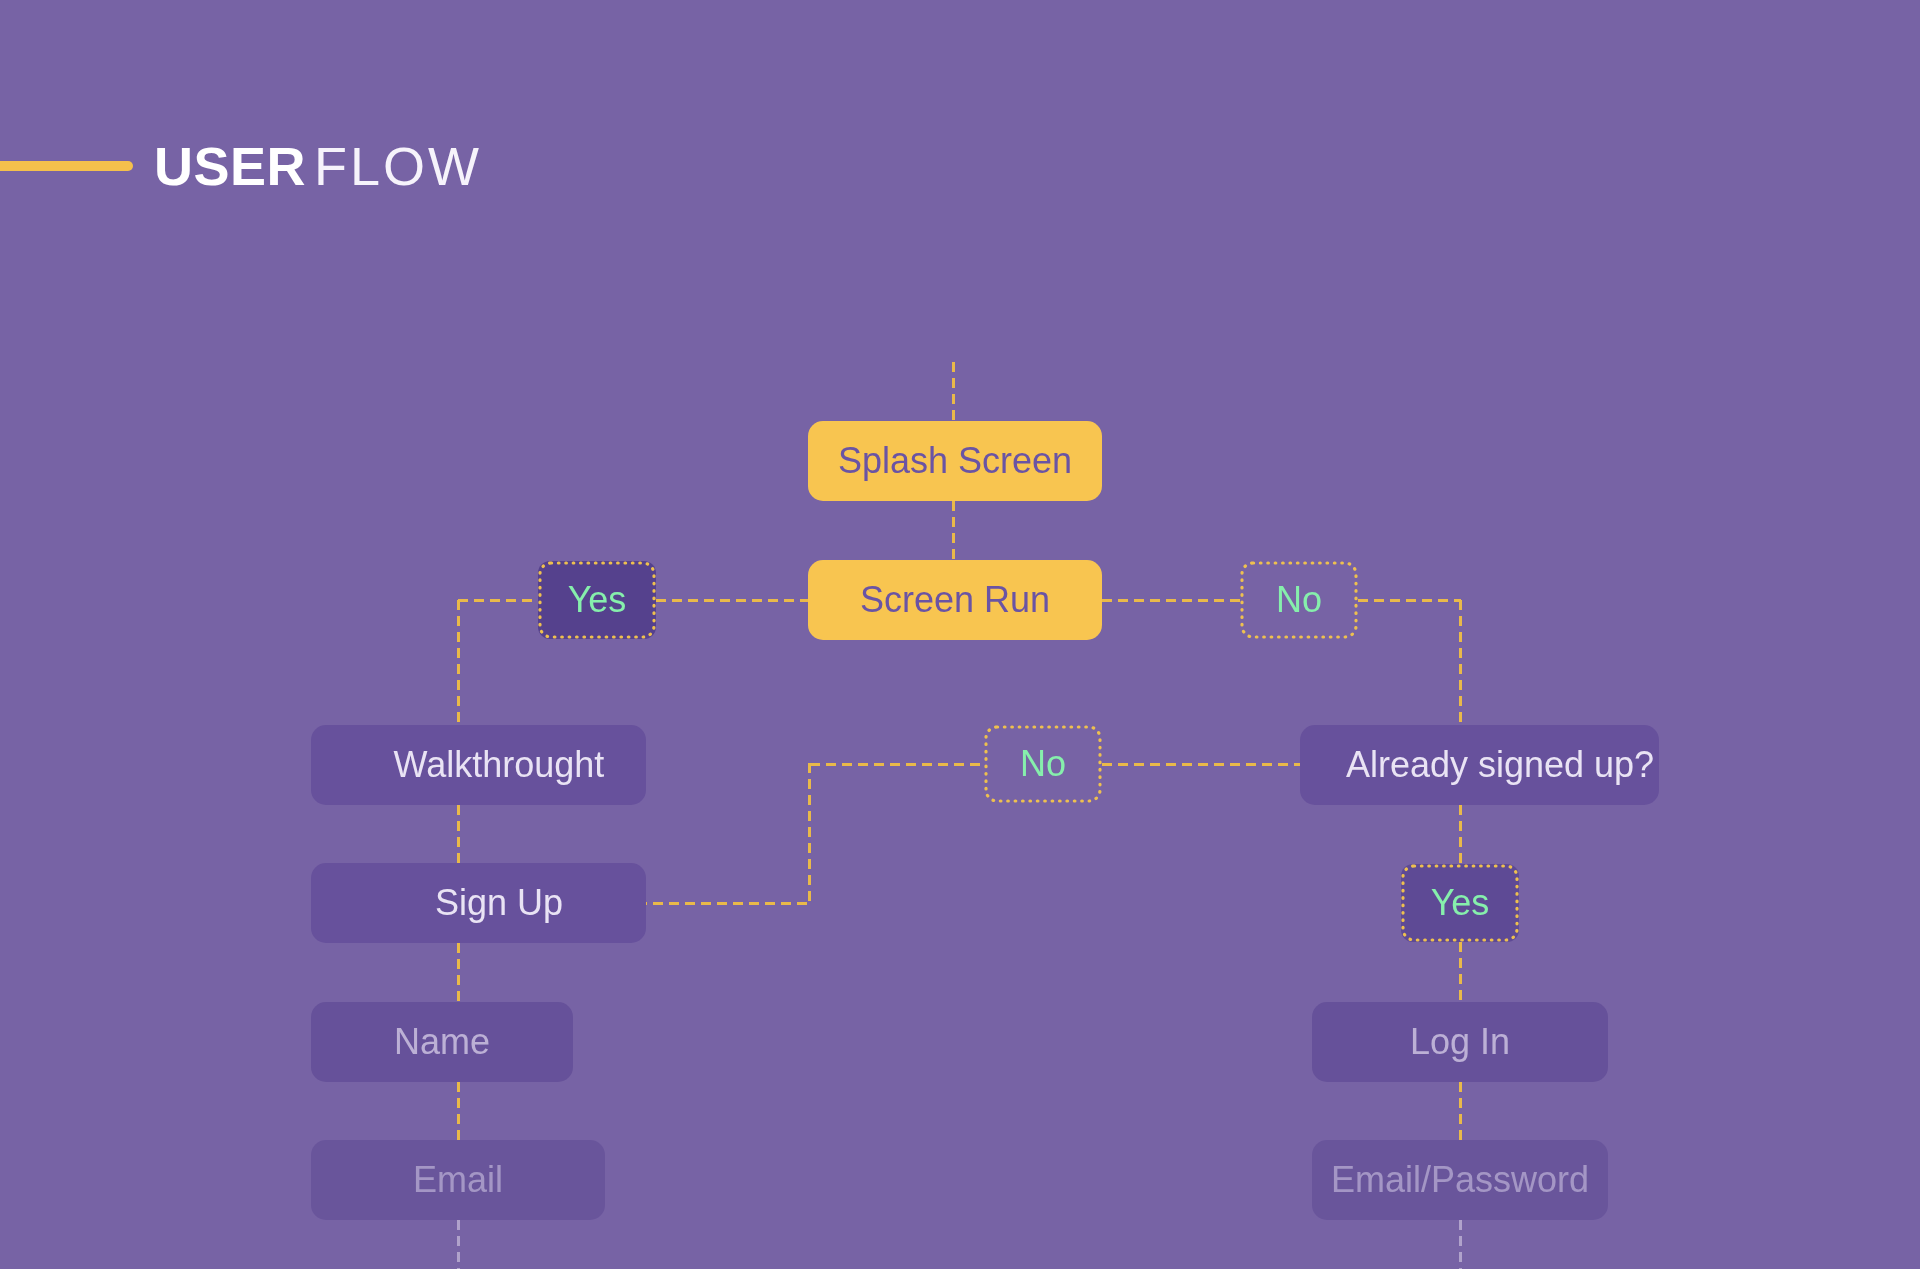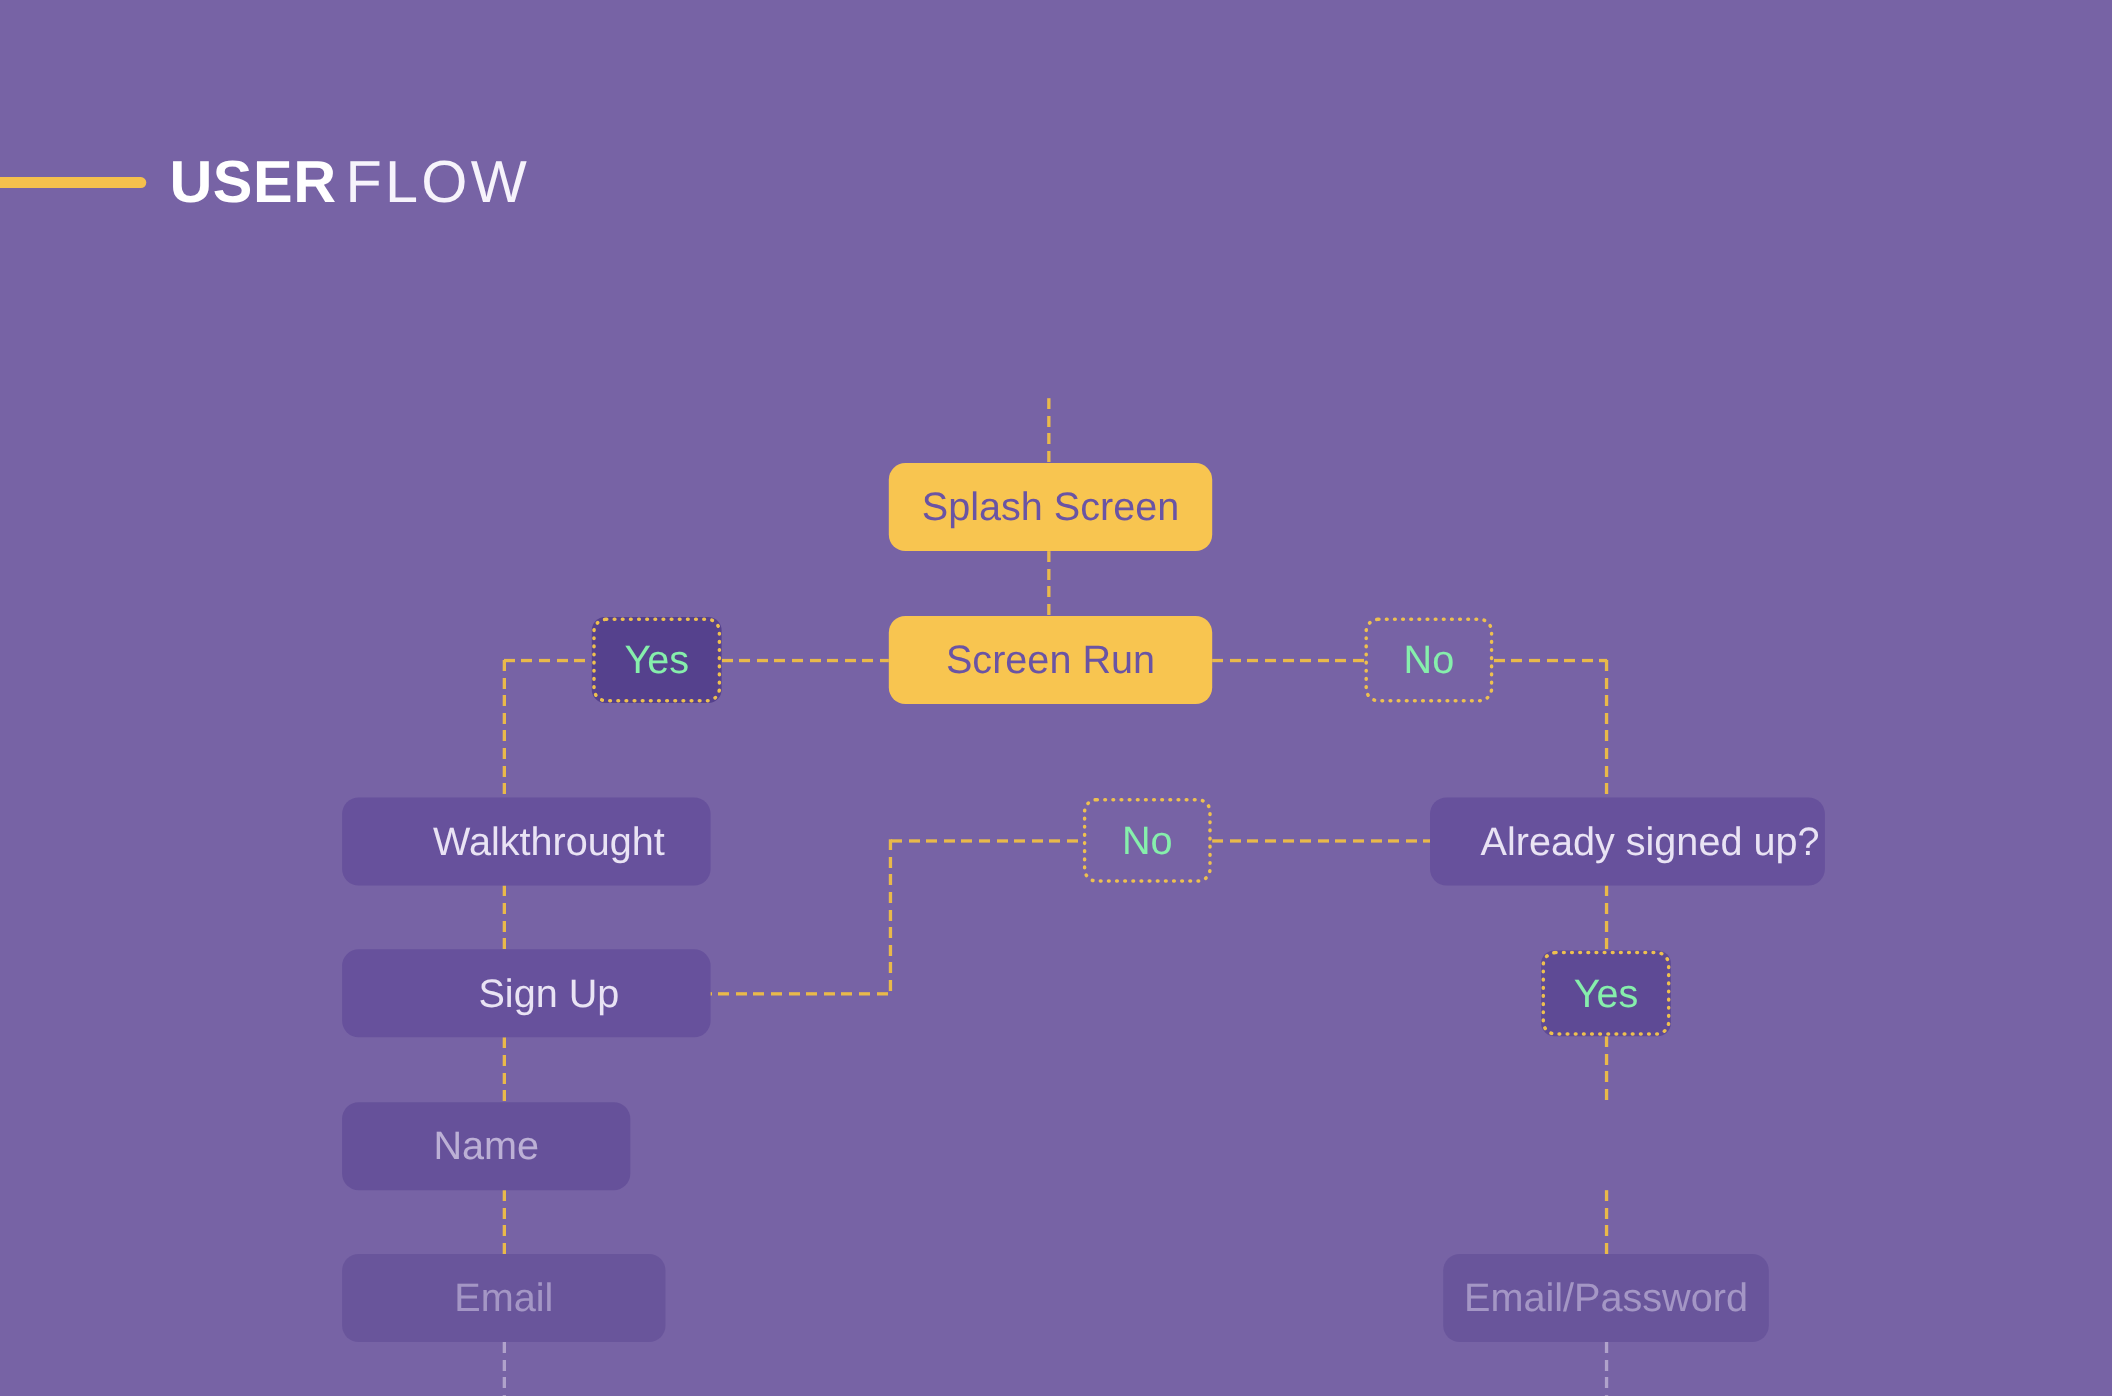--- a/index.html
+++ b/index.html
@@ -122,20 +122,23 @@
   <div class="node big dark" style="left:1300px; top:725px; width:318px; height:80px;">
     <span>Already signed up?</span>
   </div>
   <div class="node big dark" style="left:311px; top:863px; width:294px; height:80px;">
     <span>Sign Up</span>
   </div>
 
   <div class="node big faint1" style="left:311px; top:1002px; width:262px; height:80px;">
     <span>Name</span>
   </div>
+  <div class="node big faint1" style="left:1312px; top:1002px; width:296px; height:80px;">
+    <span>Log In</span>
+  </div>
   <div class="node big faint2" style="left:311px; top:1140px; width:294px; height:80px;">
     <span>Email</span>
   </div>
   <div class="node big faint2" style="left:1312px; top:1140px; width:296px; height:80px;">
     <span>Email/Password</span>
   </div>
 
 </div>
 
 </body></html>

